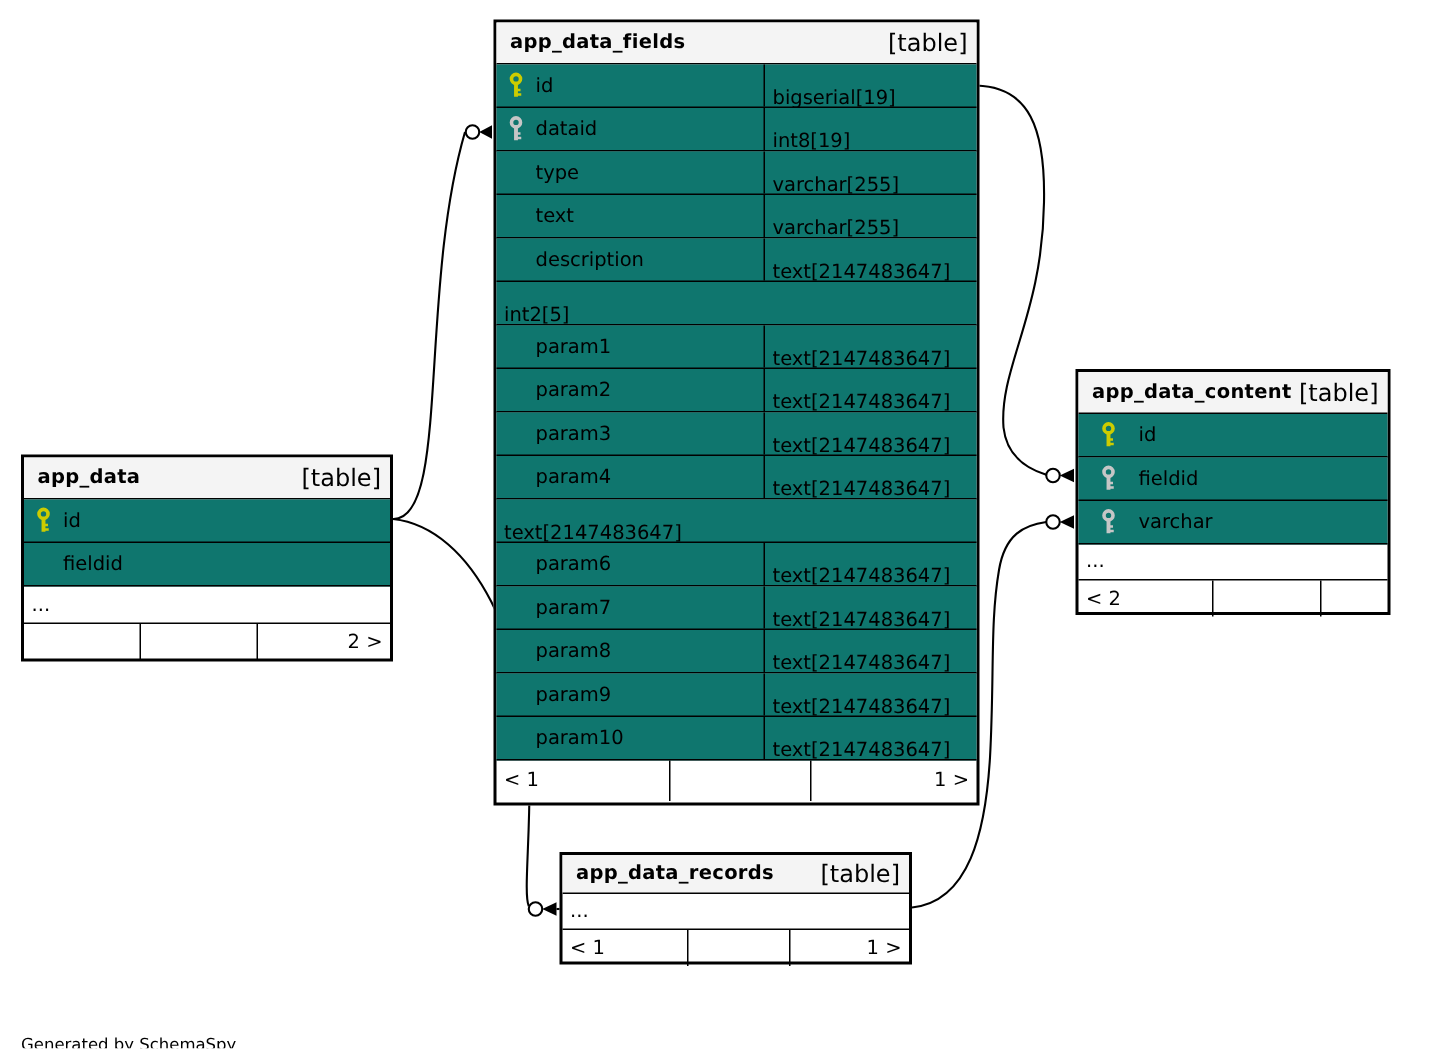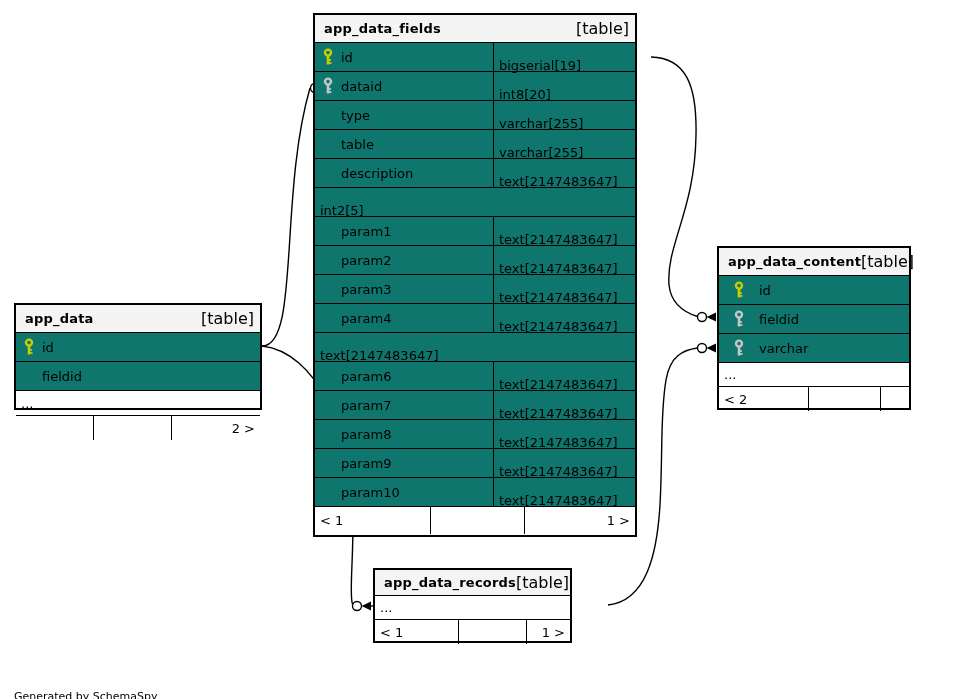--- a/index.html
+++ b/index.html
@@ -17,44 +17,44 @@
   .keycell.wide{width:40px;}
   .label{font-size:13px;white-space:nowrap;}
   .cell-name{display:flex;align-items:center;height:100%;width:179px;border-right:1px solid #000;box-sizing:border-box;flex:0 0 auto;}
   .cell-type{flex:1;padding-left:5px;font-size:13px;white-space:nowrap;margin-top:16px;}
   .ellipsis-row{display:flex;align-items:center;border-bottom:1px solid #000;box-sizing:border-box;padding-left:5px;font-size:13px;}
   .tfoot{display:flex;box-sizing:border-box;}
   .fcell{box-sizing:border-box;display:flex;align-items:center;padding:0 5px;font-size:13px;}
   .fcell.sep{border-right:1px solid #000;}
   .fcell.right{justify-content:flex-end;}
   
-  #tbl-app-data-fields{left:313px;top:13px;width:324px;height:524px;}
+  #tbl-app-data-fields{left:329px;top:13px;width:324px;height:524px;}
   #tbl-app-data-fields .thead{height:28px;}
   #tbl-app-data-fields .trow{height:29px;}
   #tbl-app-data-fields .tfoot{height:27px;}
   #tbl-app-data-fields .fcell.c1{width:116px;}
   #tbl-app-data-fields .fcell.c2{width:94px;}
   #tbl-app-data-fields .fcell.c3{flex:1;}
-  #tbl-app-data{left:14px;top:303px;width:248px;height:107px;}
+  #tbl-app-data{left:14px;top:303px;width:248px;height:138px;}
   #tbl-app-data .thead{height:28px;}
   #tbl-app-data .trow{height:29px;}
   #tbl-app-data .ellipsis-row{height:25px;}
   #tbl-app-data .tfoot{height:24px;}
   #tbl-app-data .fcell.c1{width:78px;}
   #tbl-app-data .fcell.c2{width:78px;}
   #tbl-app-data .fcell.c3{flex:1;}
-  #tbl-app-data-content{left:717px;top:246px;width:194px;height:164px;}
+  #tbl-app-data-content{left:717px;top:246px;width:210px;height:164px;}
   #tbl-app-data-content .thead{height:28px;}
   #tbl-app-data-content .trow{height:29px;}
   #tbl-app-data-content .ellipsis-row{height:24px;}
   #tbl-app-data-content .tfoot{height:24px;}
   #tbl-app-data-content .fcell.c1{width:90px;}
   #tbl-app-data-content .fcell.c2{width:72px;}
   #tbl-app-data-content .fcell.c3{flex:1;}
-  #tbl-app-data-records{left:373px;top:568px;width:199px;height:75px;}
+  #tbl-app-data-records{left:373px;top:568px;width:235px;height:75px;}
   #tbl-app-data-records .thead{height:26px;}
   #tbl-app-data-records .ellipsis-row{height:24px;}
   #tbl-app-data-records .tfoot{height:24px;}
   #tbl-app-data-records .fcell.c1{width:84px;}
   #tbl-app-data-records .fcell.c2{width:68px;}
   #tbl-app-data-records .fcell.c3{flex:1;}
   .gen-note{position:absolute;left:14px;top:690px;font-size:11px;z-index:1;}
   .key-svg{display:block;}
 </style>
 </head>
@@ -112,33 +112,33 @@
         <span class="keycell">
           <svg class="key-svg" width="14" height="18" viewBox="0 0 14 18">
               <circle cx="7" cy="4.6" r="3" fill="none" stroke="#c6c6c6" stroke-width="2.4"></circle>
               <line x1="7" y1="7.6" x2="7" y2="16.5" stroke="#c6c6c6" stroke-width="2.6"></line>
               <line x1="7" y1="12" x2="10" y2="12" stroke="#c6c6c6" stroke-width="1.7"></line>
               <line x1="7" y1="15" x2="10.5" y2="15" stroke="#c6c6c6" stroke-width="1.7"></line>
             </svg>
         </span>
         <span class="label">dataid</span>
       </div>
-      <div class="cell-type">int8[20]</div>
+      <div class="cell-type">int8[19]</div>
     </div>
     <div class="trow">
       <div class="cell-name">
           <span class="keycell"></span>
           <span class="label">type</span>
         </div>
       <div class="cell-type">varchar[255]</div>
     </div>
     <div class="trow">
       <div class="cell-name">
           <span class="keycell"></span>
-          <span class="label">table</span>
+          <span class="label">text</span>
         </div>
       <div class="cell-type">varchar[255]</div>
     </div>
     <div class="trow">
       <div class="cell-name">
           <span class="keycell"></span>
           <span class="label">description</span>
         </div>
       <div class="cell-type">text[2147483647]</div>
     </div>

